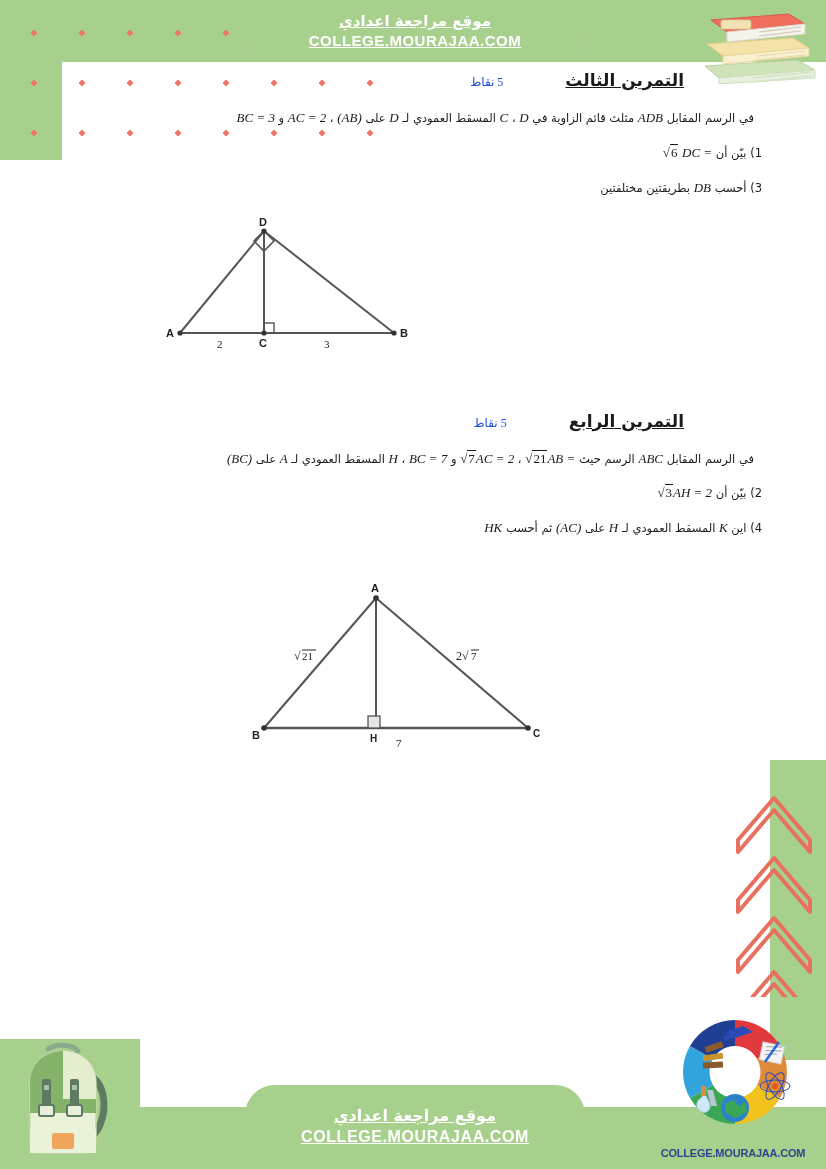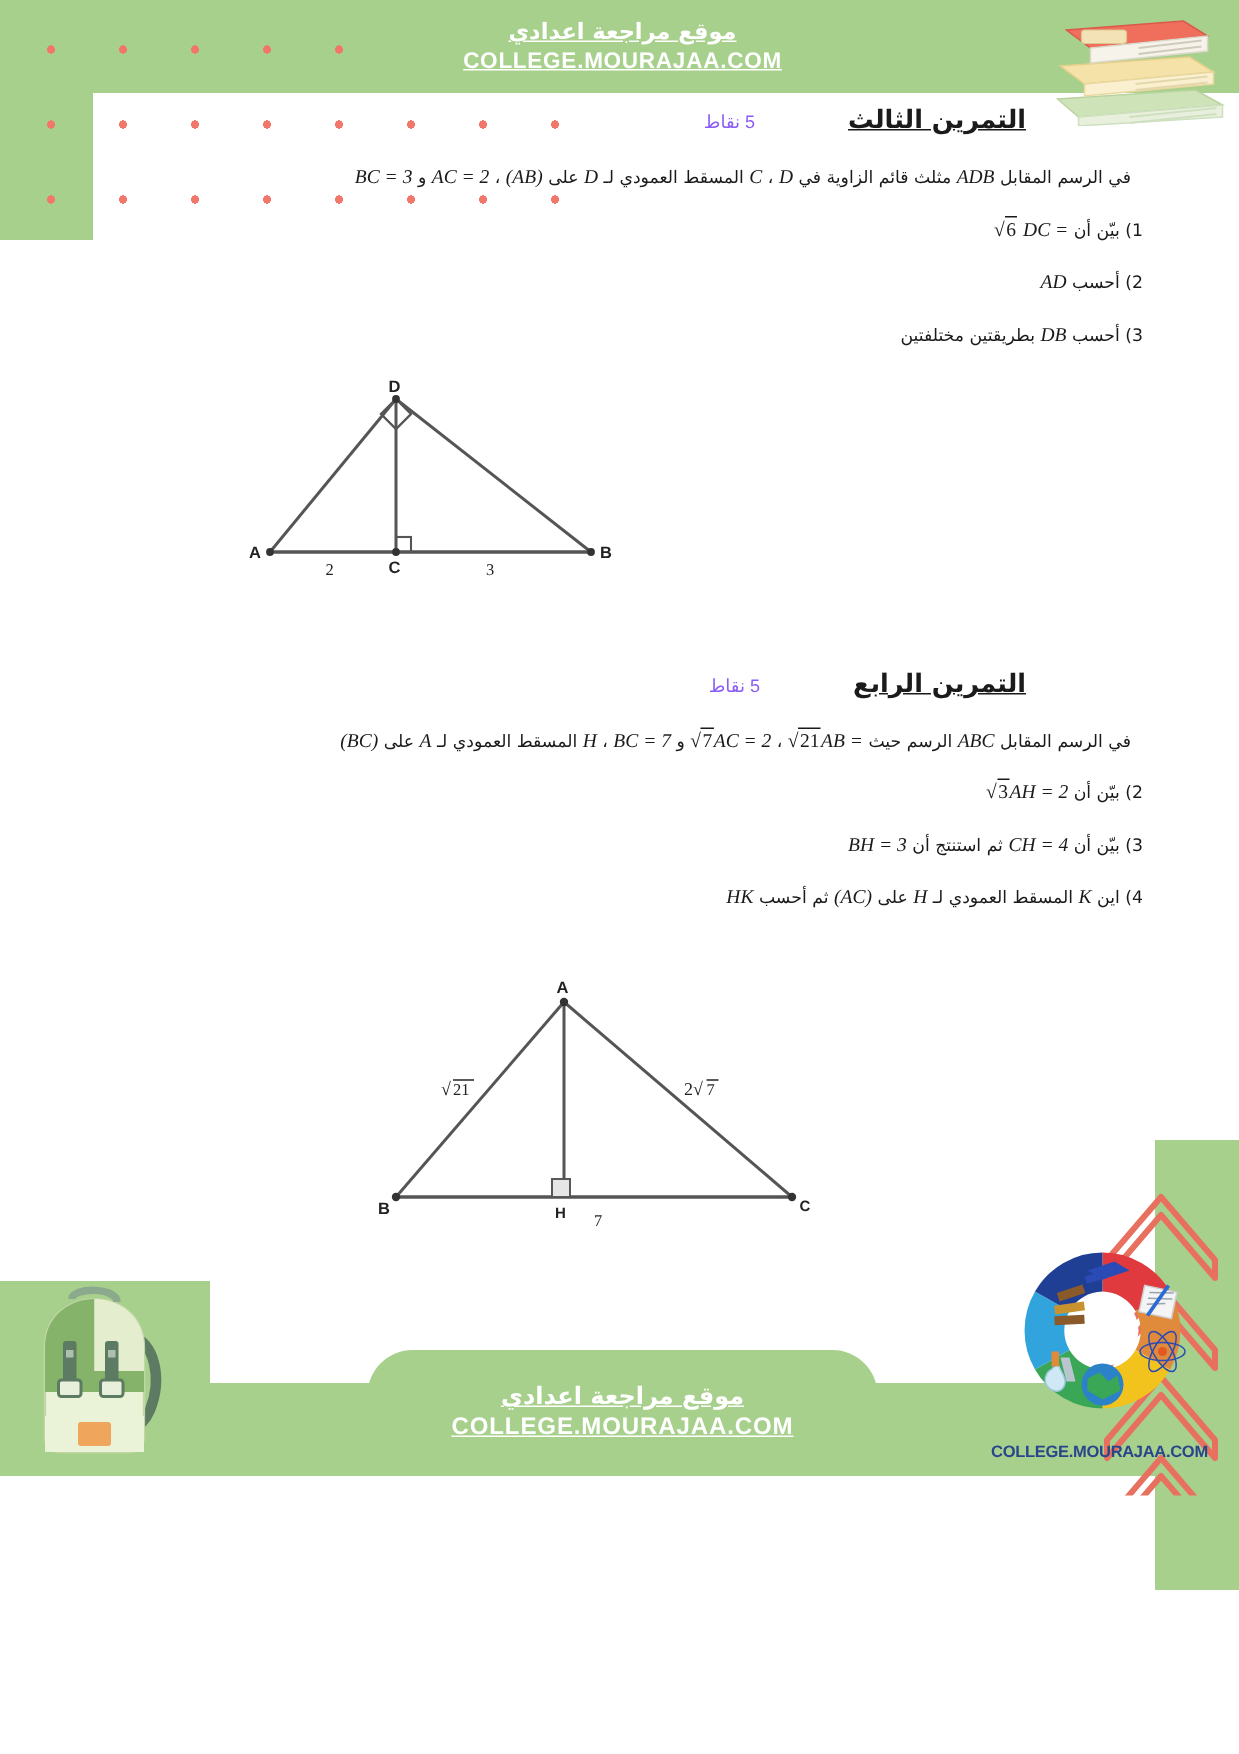--- a/index.html
+++ b/index.html
@@ -5,21 +5,21 @@
   * { margin:0; padding:0; box-sizing:border-box; }
   html,body { width:826px; height:1169px; }
   body {
     font-family:"Liberation Serif", serif;
     background:#ffffff;
     position:relative;
     overflow:hidden;
   }
 
   
-  #page { position:absolute; inset:0; width:826px; height:984px; background:#fff; }
+  #page { position:absolute; inset:0; width:826px; height:1169px; background:#fff; }
 
   .green-band-top {
     position:absolute; left:0; top:0; width:826px; height:62px;
     background:#a8d08d;
   }
   .green-left-block {
     position:absolute; left:0; top:0; width:62px; height:160px;
     background:#a8d08d;
   }
   .dots-top {
@@ -87,22 +87,22 @@
 
   .ex-head {
     display:flex; flex-direction:row-reverse; justify-content:flex-start;
     align-items:baseline; gap:62px; padding-right:78px; margin-bottom:16px;
   }
   .ex-title {
     font-family:"DejaVu Sans", sans-serif; direction:rtl;
     font-size:17px; font-weight:bold; color:#1b1b1b; text-decoration:underline;
   }
   .ex-points {
-    font-family:Liberation Sans, sans-serif; direction:rtl;
-    font-size:12px; color:#8b5cf6;
+    font-family:Liberation Serif, serif; direction:rtl;
+    font-size:12px; color:#1d4ed8;
   }
 
   .stmt {
     direction:rtl; text-align:right; padding:0 8px 0 12px;
     font-family:"DejaVu Sans", sans-serif; font-size:11.5px; color:#1a1a1a;
     line-height:1.9;
     margin-left:44px;
   }
   .qlist { margin-top:14px; direction:rtl; padding-left:70px; }
   .q {
@@ -192,27 +192,20 @@
         <div class="q">
           <span class="q-inner">
             <span>1)</span>
             <span>بيّن أن</span>
             <span class="rt">DC =</span>
             <span class="sqrt"><span class="rad">√</span><span class="val">6</span></span>
           </span>
         </div>
         <div class="q">
           <span class="q-inner">
-            <span>2)</span>
-            <span>أحسب</span>
-            <span class="rt">AD</span>
-          </span>
-        </div>
-        <div class="q">
-          <span class="q-inner">
             <span>3)</span>
             <span>أحسب</span>
             <span class="rt">DB</span>
             <span>بطريقتين مختلفتين</span>
           </span>
         </div>
       </div>
 
       <div class="fig" style="margin-top:4px; margin-left:100px;">
         <svg width="260" height="140" viewBox="0 0 260 140">
@@ -266,29 +259,20 @@
         <span>على</span>
         <span class="rt">(BC)</span>
       </div>
 
       <div class="qlist">
         <div class="q">
           <span class="q-inner">
             <span>2)</span>
             <span>بيّن أن</span>
             <span class="rt">AH = 2</span><span class="sqrt"><span class="rad">√</span><span class="val">3</span></span>
-          </span>
-        </div>
-        <div class="q">
-          <span class="q-inner">
-            <span>3)</span>
-            <span>بيّن أن</span>
-            <span class="rt">CH = 4</span>
-            <span>ثم استنتج أن</span>
-            <span class="rt">BH = 3</span>
           </span>
         </div>
         <div class="q">
           <span class="q-inner">
             <span>4)</span>
             <span>اين</span>
             <span class="rt">K</span>
             <span>المسقط العمودي لـ</span>
             <span class="rt">H</span>
             <span>على</span>

